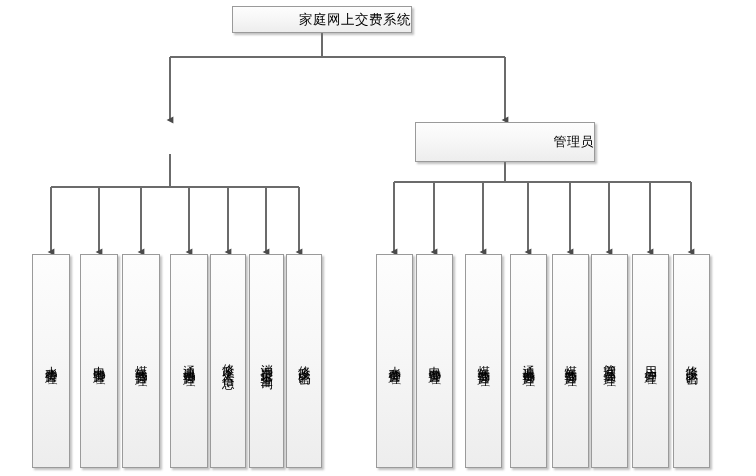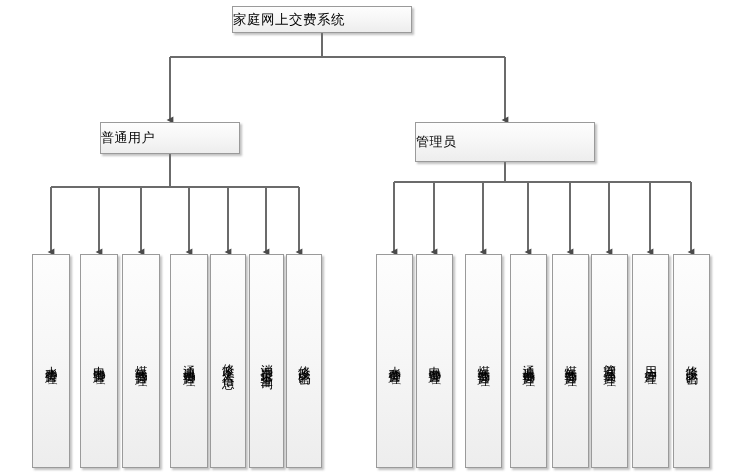--- a/index.html
+++ b/index.html
@@ -15,21 +15,21 @@
   svg.connectors{position:absolute;left:0;top:0;width:756px;height:476px;}
 
   .node{
     position:absolute;
     box-sizing:border-box;
     border:1px solid #9a9a9a;
     background:linear-gradient(180deg,#fdfdfd 0%,#f7f7f7 45%,#ededed 100%);
     box-shadow:2px 2px 2px rgba(120,120,120,0.45);
     display:flex;
     align-items:center;
-    justify-content:flex-start;
+    justify-content:flex-end;
   }
   .node .lbl{
     color:#000;
     line-height:1.12;
     letter-spacing:0.5px;
     white-space:nowrap;
   }
 
   
   .node.horiz .lbl{font-size:13px;}
@@ -89,23 +89,20 @@
       <line x1="609" y1="182" x2="609" y2="252" marker-end="url(#arrow)"></line>
       <line x1="650" y1="182" x2="650" y2="252" marker-end="url(#arrow)"></line>
       <line x1="691" y1="182" x2="691" y2="252" marker-end="url(#arrow)"></line>
     </g>
   </svg>
 
   <div class="node horiz root" style="left:232px;top:6px;width:180px;height:27px;">
     <span class="lbl">家庭网上交费系统</span>
   </div>
 
-  <div class="node horiz" style="left:100px;top:122px;width:140px;height:32px;">
-    <span class="lbl">普通用户</span>
-  </div>
 
   <div class="node horiz" style="left:415px;top:122px;width:180px;height:40px;">
     <span class="lbl">管理员</span>
   </div>
 
   <div class="node vert" style="left:32px;top:254px;width:38px;height:214px;">
     <span class="lbl">水费管理</span>
   </div>
   <div class="node vert" style="left:80px;top:254px;width:38px;height:214px;">
     <span class="lbl">电费管理</span>

